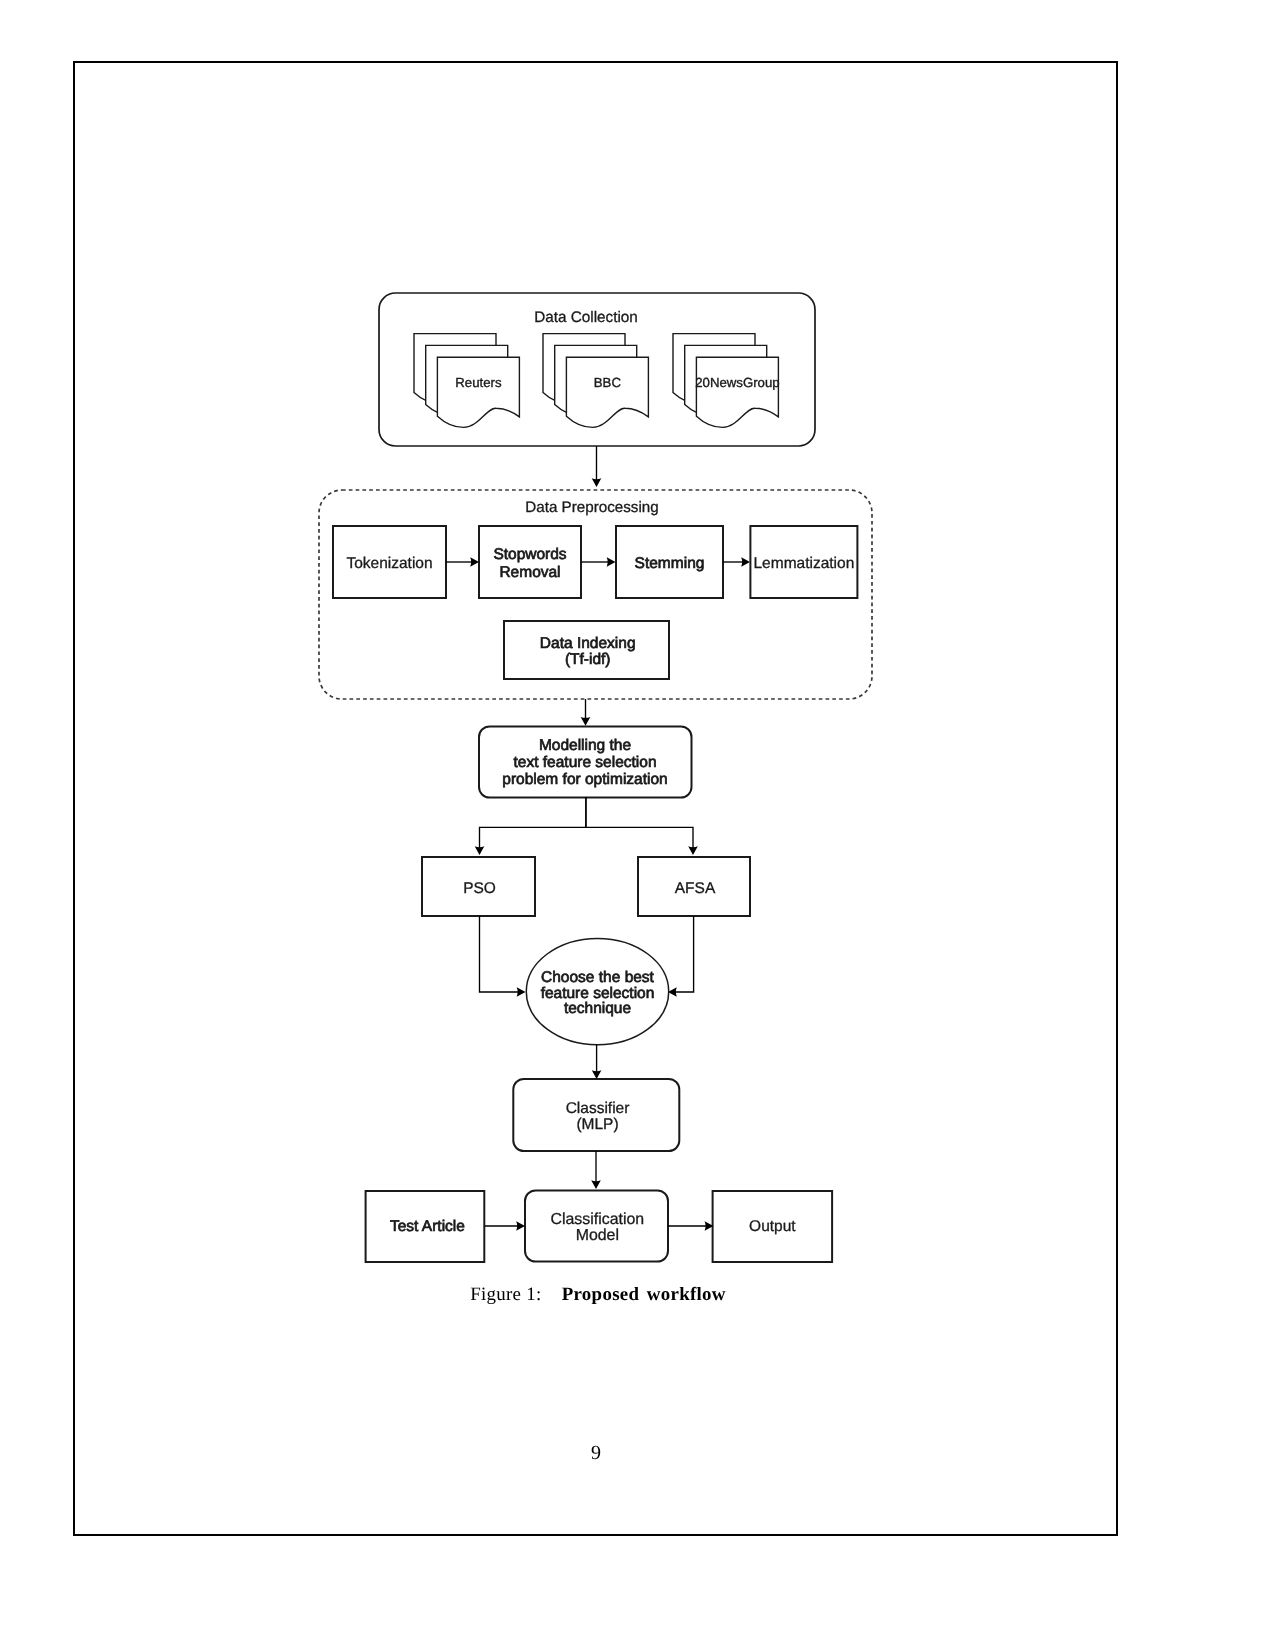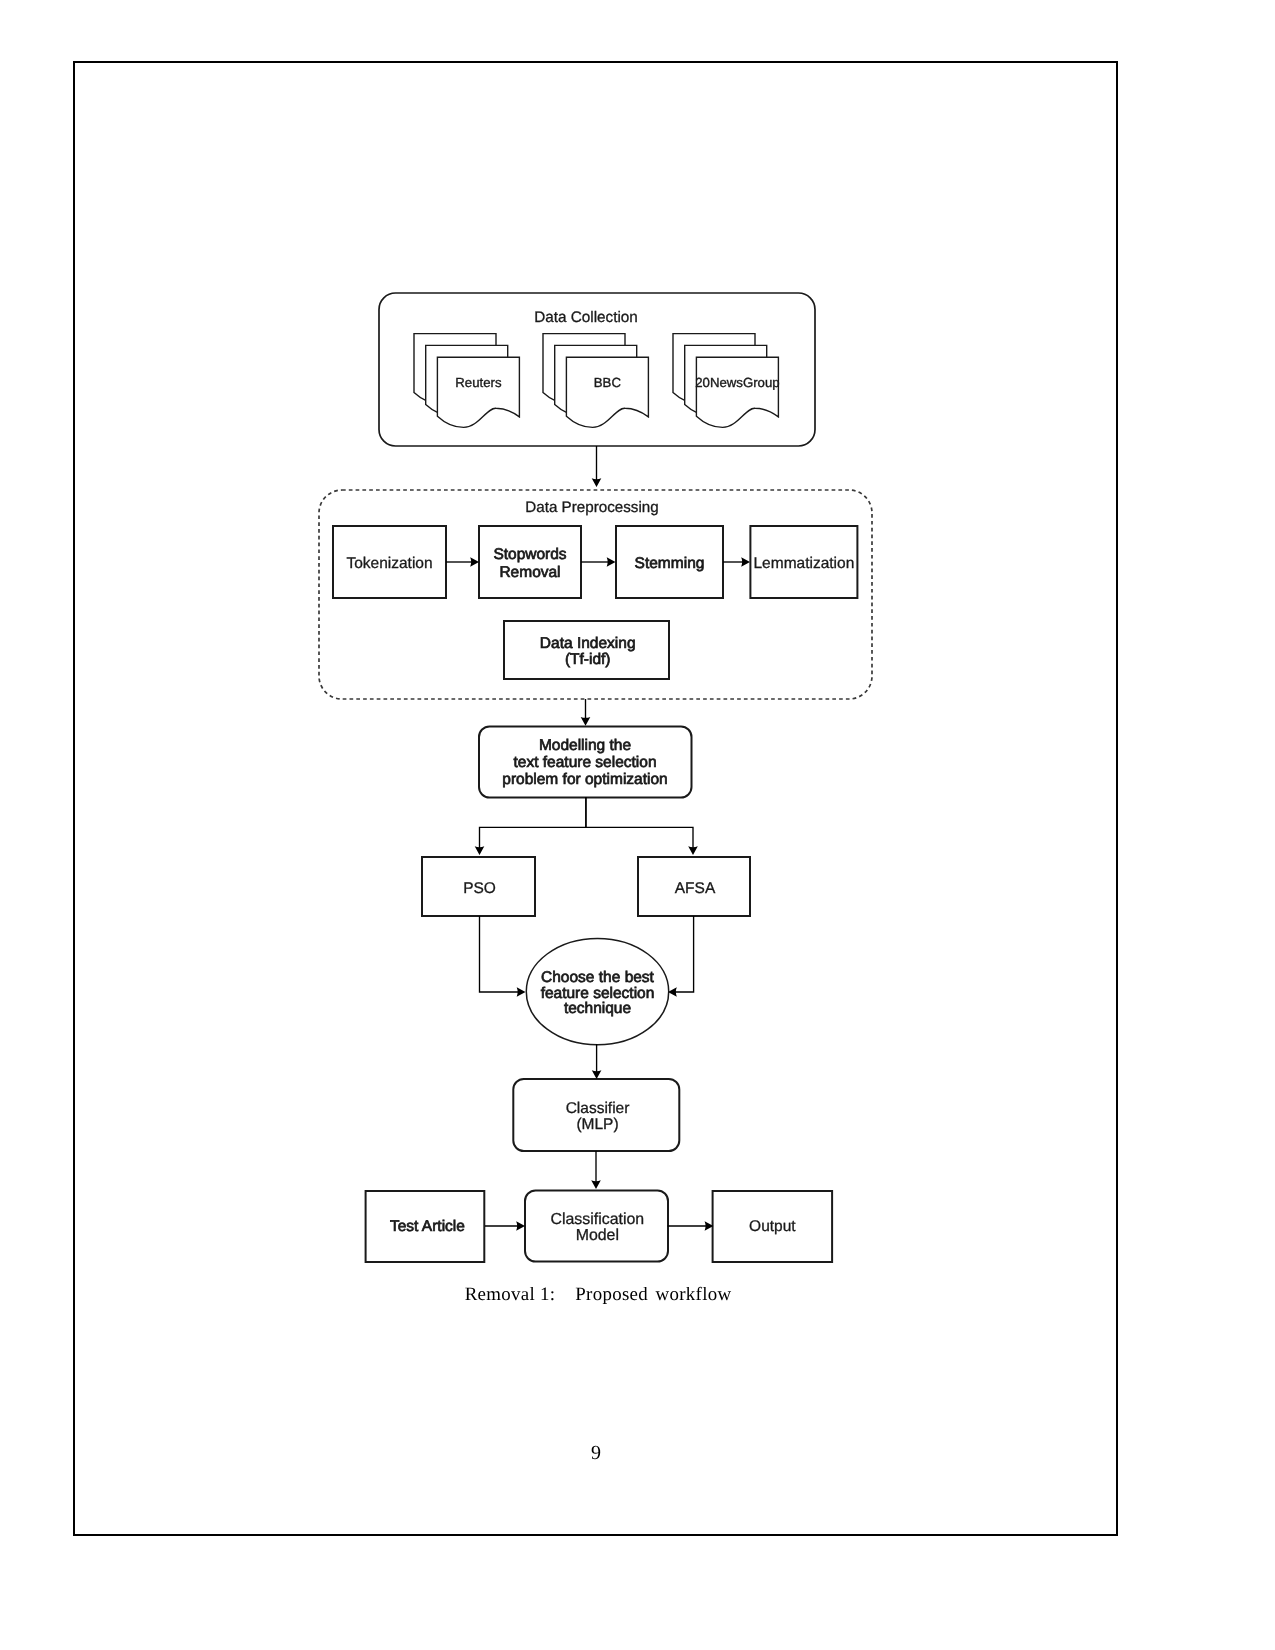--- a/index.html
+++ b/index.html
@@ -8,21 +8,21 @@
   body { width:1275px; height:1650px; position:relative; overflow:hidden;
          font-family:"Liberation Sans", sans-serif; color:#000; }
   .page-frame { position:absolute; left:73px; top:61px; width:1045px; height:1475px;
                 border:2px solid #000; box-sizing:border-box; }
   #figure { position:absolute; left:0; top:0; width:1275px; height:1650px; }
   .page-number { position:absolute; left:0; width:1192px; text-align:center; top:1443px;
                  font-family:"Liberation Serif", serif; font-size:20px; line-height:20px; }
   .caption { position:absolute; left:2px; width:1192px; text-align:center; top:1283px;
              font-family:"Liberation Serif", serif; font-size:18.9px; line-height:24px;
              letter-spacing:0.3px; }
-  .caption b { font-weight:normal; margin-left:15px; word-spacing:2.5px; }
+  .caption b { font-weight:bold; margin-left:15px; word-spacing:2.5px; }
 </style>
 </head>
 <body>
 
 <div class="page-frame"></div>
 
 <svg id="figure" viewBox="0 0 1275 1650">
     <rect x="379" y="293" width="436" height="153" fill="#ffffff" stroke="#1a1a1a" stroke-width="1.7" rx="16.5" ry="16.5"></rect>
     <g>
       <text x="586" y="317" text-anchor="middle" dominant-baseline="central" font-size="15.3" font-family="&quot;Liberation Sans&quot;, sans-serif" fill="#1a1a1a" stroke="#1a1a1a" stroke-width="0.3">Data Collection</text>
@@ -131,17 +131,17 @@
     <path d="M 596.6 1079 L 591.8000000000001 1070.2 Q 596.6 1072.1000000000001 601.4 1070.2 Z" fill="#000" stroke="none"></path>
     <path d="M 596 1151 L 596 1184" fill="none" stroke="#000" stroke-width="1.35" stroke-linecap="butt" stroke-linejoin="miter"></path>
     <path d="M 596 1189 L 591.2 1180.2 Q 596 1182.1000000000001 600.8 1180.2 Z" fill="#000" stroke="none"></path>
     <path d="M 485 1226 L 519 1226" fill="none" stroke="#000" stroke-width="1.35" stroke-linecap="butt" stroke-linejoin="miter"></path>
     <path d="M 525 1226 L 516.2 1221.2 Q 518.1 1226 516.2 1230.8 Z" fill="#000" stroke="none"></path>
     <path d="M 667.5 1226 L 708 1226" fill="none" stroke="#000" stroke-width="1.35" stroke-linecap="butt" stroke-linejoin="miter"></path>
     <path d="M 713.4 1226 L 704.6 1221.2 Q 706.5 1226 704.6 1230.8 Z" fill="#000" stroke="none"></path>
   </svg>
 
 <div class="caption">
-  <span>Removal 1:</span>
+  <span>Figure 1:</span>
   <b>Proposed workflow</b>
 </div>
 
 <div class="page-number">9</div>
 
 </body></html>

